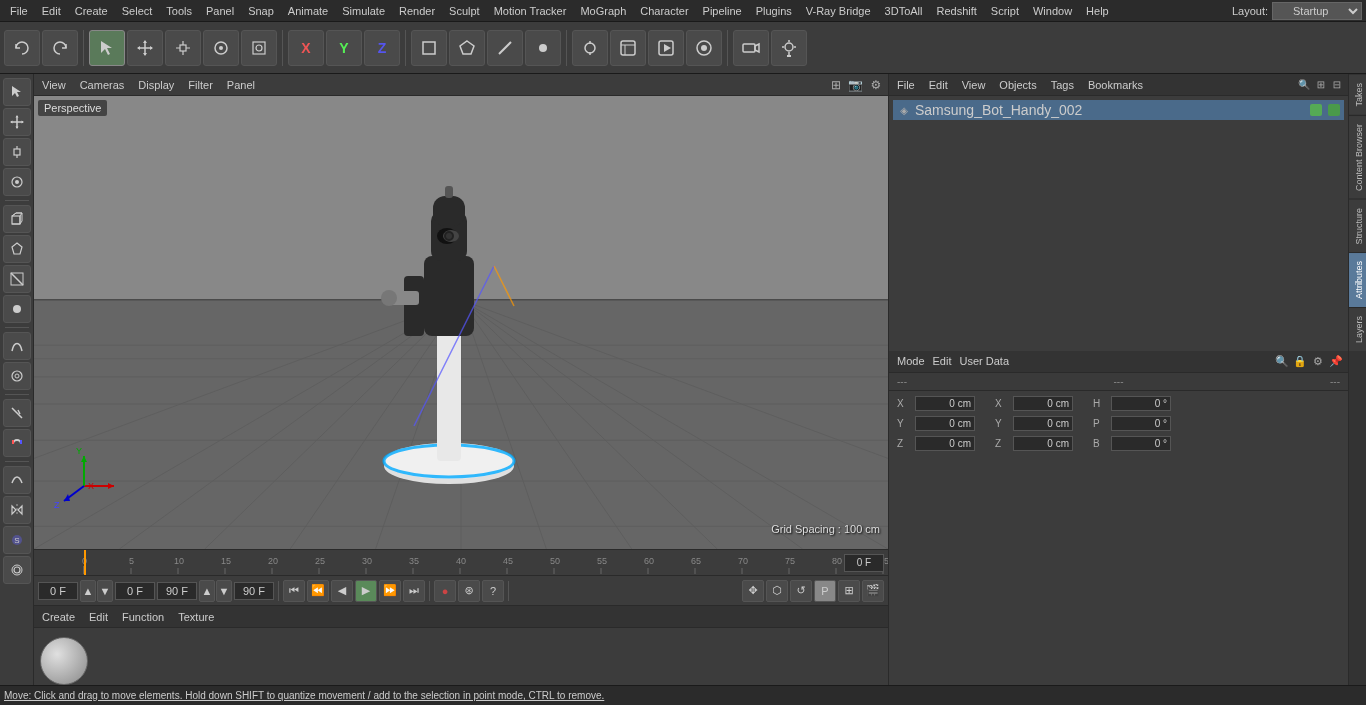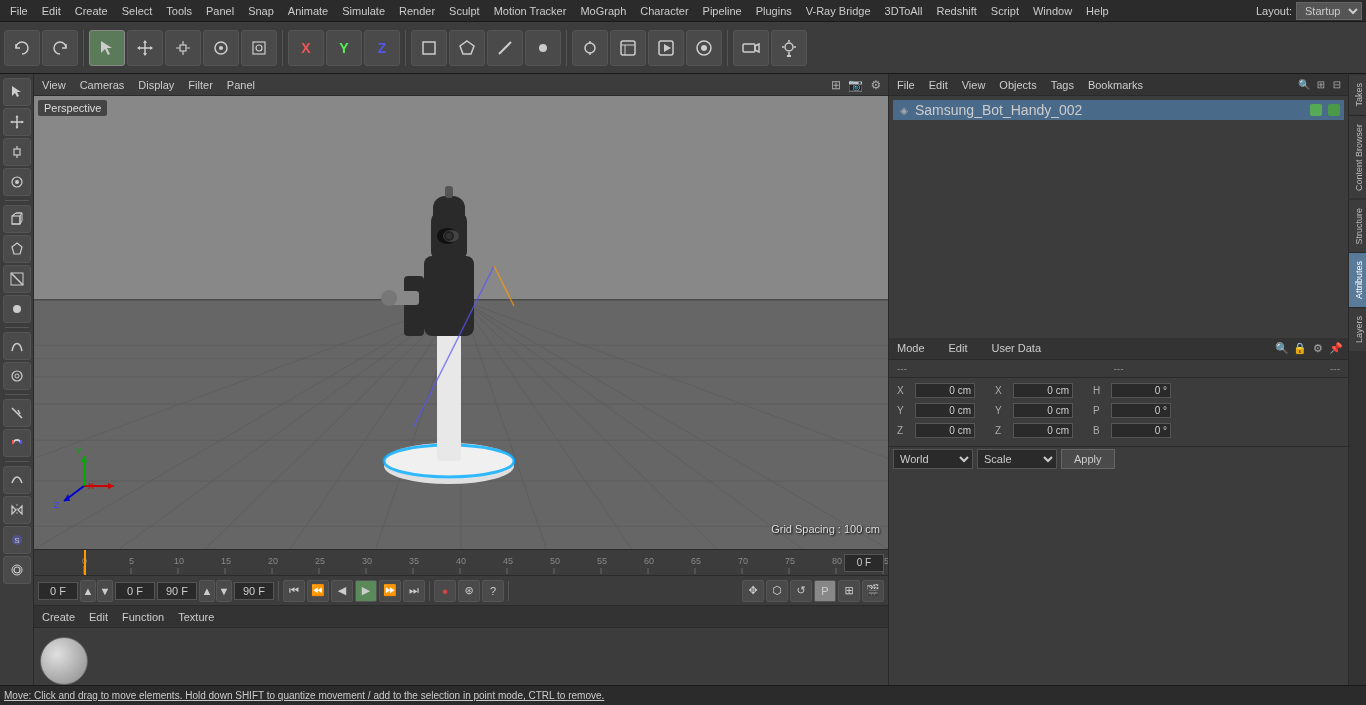--- a/index.html
+++ b/index.html
@@ -39,21 +39,21 @@
       align-items: center;
       gap: 4px;
     }
     #layout-dropdown span { color: #ccc; font-size: 11px; }
     #layout-select {
       background: #555;
       color: #ccc;
       border: 1px solid #666;
       font-size: 11px;
       height: 18px;
-      padding: 0 4px;
+      padding: 0 16px;
     }
 
     
     #toolbar2 {
       display: flex;
       align-items: center;
       height: 52px;
       background: #3c3c3c;
       border-bottom: 1px solid #1a1a1a;
       padding: 0 4px;
@@ -294,21 +294,21 @@
       border-radius: 2px;
       flex-shrink: 0;
     }
     #attributes-header {
       display: flex;
       align-items: center;
       height: 22px;
       background: #333;
       border-bottom: 1px solid #2a2a2a;
       padding: 0 4px;
-      gap: 16px;
+      gap: 0;
     }
 
     
     #bottom-panel {
       height: 100px;
       background: #3c3c3c;
       border-top: 1px solid #2a2a2a;
       display: flex;
       flex-direction: column;
     }
@@ -1115,33 +1115,20 @@
           <input type="text" class="crl-input" value="0 cm" style="">
           <span class="crl-sep"></span>
           <span class="crl-label2">Z</span>
           <input type="text" class="crl-input2" value="0 cm" style="">
           <span class="crl-sep"></span>
           <span class="crl-label2">B</span>
           <input type="text" class="crl-input2" value="0 °" style="">
         </div>
       </div>
 
-      <div id="transform-bar">
-        <select class="transform-select">
-          <option>World</option>
-          <option>Object</option>
-          <option>Parent</option>
-        </select>
-        <select class="transform-select">
-          <option>Scale</option>
-          <option>Rotation</option>
-          <option>Translation</option>
-        </select>
-        <button class="apply-btn">Apply</button>
-      </div>
 
       <div style="flex:1;background:#3c3c3c;"></div>
     </div>
 
     <div id="vertical-tabs-right">
       <div class="vtab">Takes</div>
       <div class="vtab">Content Browser</div>
       <div class="vtab">Structure</div>
       <div class="vtab active">Attributes</div>
       <div class="vtab">Layers</div>

